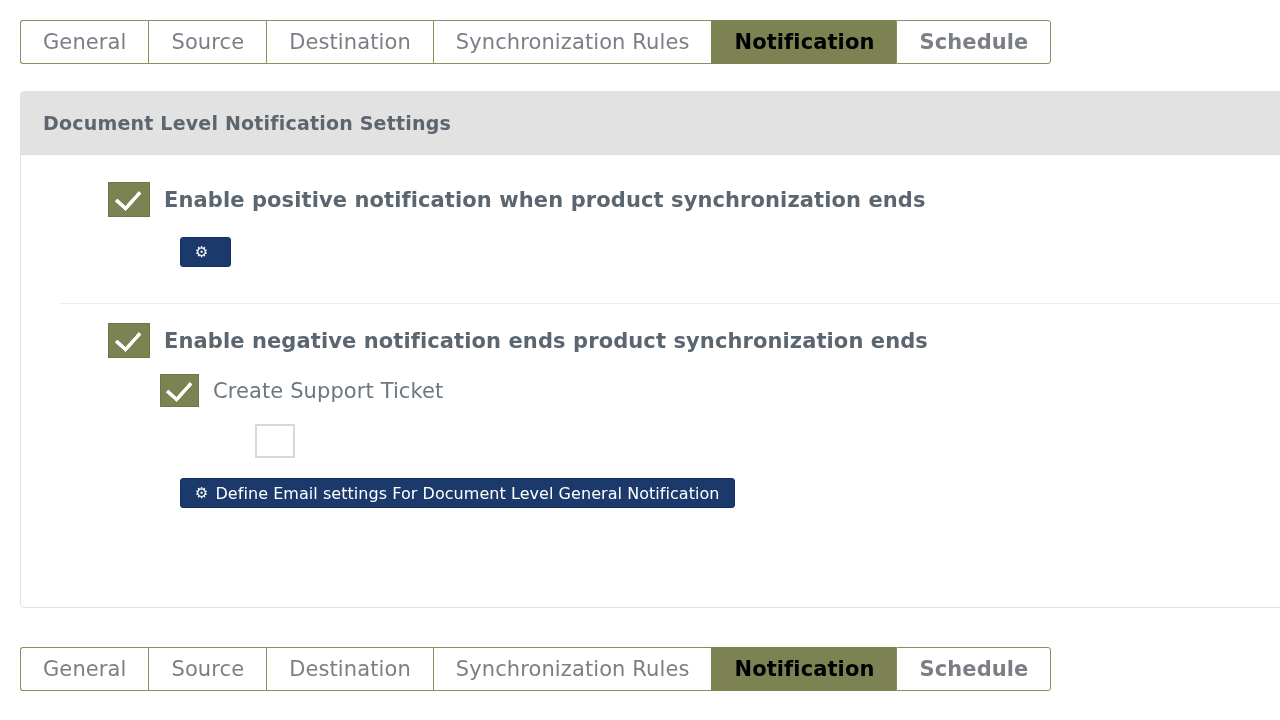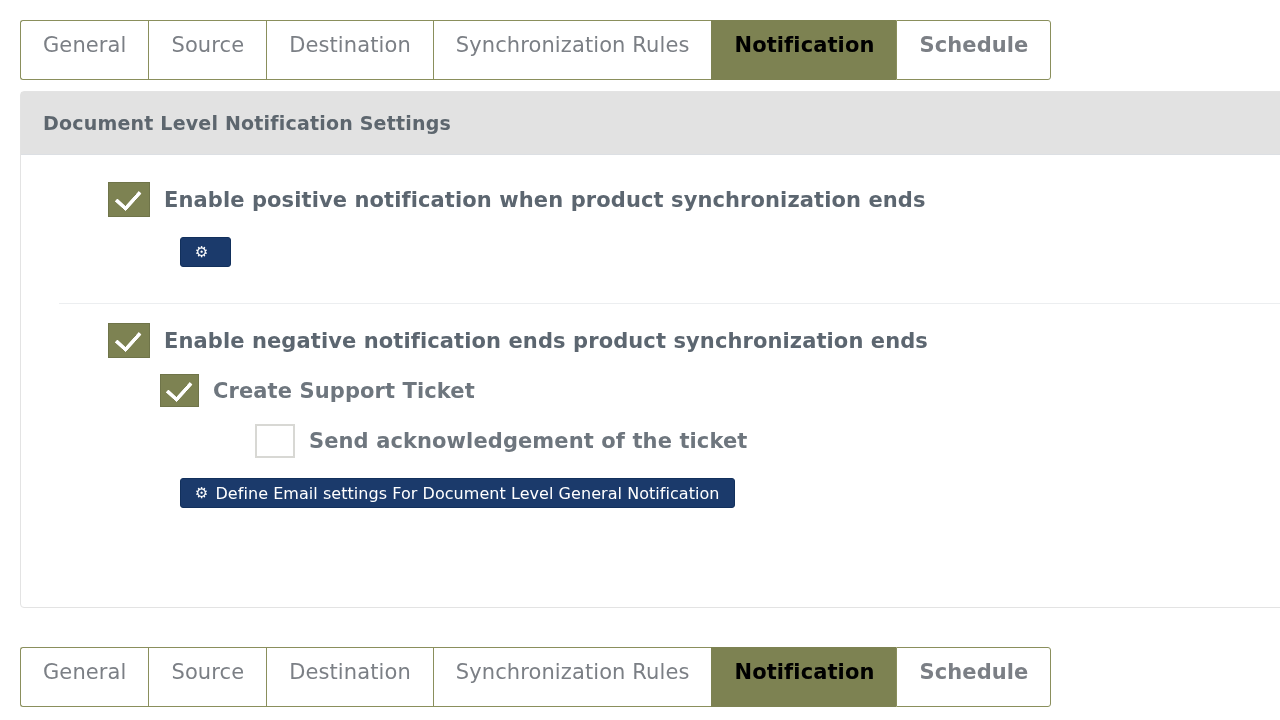--- a/index.html
+++ b/index.html
@@ -25,24 +25,25 @@
     display: flex;
     align-items: stretch;
     height: 48px;
     left: 20px;
   }
   .tab-bar.top    { top: 20px; }
   .tab-bar.bottom { top: 647px; }
 
   .tab {
     display: flex;
+    align-items: center;
     justify-content: center;
     box-sizing: border-box;
-    padding: 12px 22px;
-    height: 60px;
+    padding: 0 22px;
+    height: 44px;
     background: #ffffff;
     border: 1px solid #8a8f5c;
     border-right-width: 0;
     color: #7b7f85;
     font-size: 21px;
     font-weight: 400;
     letter-spacing: 0.1px;
     white-space: nowrap;
     cursor: pointer;
   }
@@ -155,21 +156,21 @@
     color: #5c6670;
     white-space: nowrap;
   }
   .cb-label.bold {
     font-size: 21px;
     font-weight: 700;
     letter-spacing: 0.1px;
   }
   .cb-label.normal {
     font-size: 21px;
-    font-weight: 700;
+    font-weight: 400;
     color: #6e767e;
     letter-spacing: 0.1px;
   }
 
   
   .btn-row { display: flex; }
   .btn-row.positive { margin-top: 20px; margin-left: 159px; }
   .btn-row.negative { margin-top: 20px; margin-left: 159px; }
 
   .btn-blue {
@@ -262,21 +263,20 @@
 
       <div class="row row-support">
         <div class="cb checked cb-md">
           <span class="tick"></span>
         </div>
         <span class="cb-label normal">Create Support Ticket</span>
       </div>
 
       <div class="row row-ack">
         <div class="cb unchecked cb-sm"></div>
-        <span class="cb-label normal">Send acknowledgement of the ticket</span>
       </div>
 
       <div class="btn-row negative">
         <div class="btn-blue">
           <span class="gear">⚙</span>
           <span>Define Email settings For Document Level General Notification</span>
         </div>
       </div>
 
     </div>

